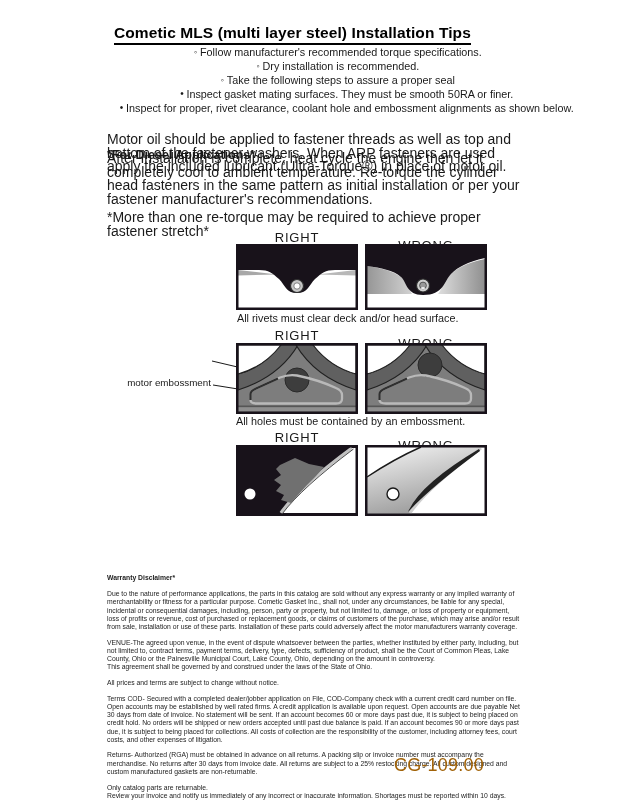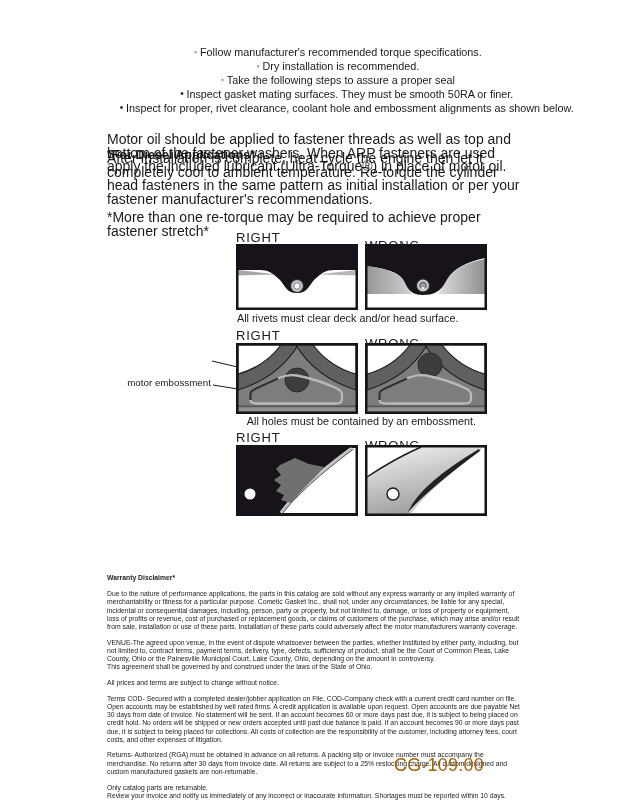--- a/index.html
+++ b/index.html
@@ -15,53 +15,54 @@
   .b-sub{padding-left:18px;}
   .b-sub .glyph{font-size:10px;width:9px;}
 
   .h2{position:absolute;left:107px;top:115px;font-size:12.5px;font-weight:bold;margin-top:33px;}
   .para{position:absolute;left:107px;width:414px;font-size:14px;line-height:13.6px;white-space:pre-line;}
   .p1{top:133px;}
   .p2{top:152px;}
   .p3{top:211px;}
 
   .hdr-row{position:absolute;left:236px;width:251px;height:14px;}
-  .hdr-row span{position:absolute;top:0;width:122px;font-size:13px;letter-spacing:.8px;}
+  .hdr-row span{position:absolute;top:0;width:122px;text-align:center;font-size:13px;letter-spacing:.8px;}
   .hdr-row .w{left:129px;margin-top:8px;}
   .hdr-row .r{left:0;}
   .d1-h{top:230px;} .d2-h{top:328px;} .d3-h{top:430px;}
 
   .panel{position:absolute;width:122px;}
   .panel svg{display:block;}
   .d1-p{top:244px;height:66px;}
   .d2-p{top:343px;height:71px;}
   .d3-p{top:445px;height:71px;}
   .pL{left:236px;} .pR{left:365px;}
 
   .caption{position:absolute;font-size:10.8px;line-height:12.5px;white-space:pre-line;}
   .cap1{left:237px;top:312px;}
-  .cap2{left:236px;top:415px;width:251px;text-align:center;}
+  .cap2{left:236px;top:415px;width:251px;text-align:left;}
   .cap3{left:237px;top:516px;width:280px;}
 
   .ann{position:absolute;left:90px;width:121px;text-align:right;font-size:9.8px;line-height:10.8px;white-space:pre-line;}
   .ann1{top:344px;}
   .ann2{top:378px;}
   .pointer-lines{position:absolute;left:110px;top:340px;}
 
   .legal{position:absolute;left:107px;top:574px;width:414px;font-size:6.8px;line-height:8.2px;color:#1c1c1c;}
   .legal .lh{font-weight:bold;margin:0 0 8px 0;}
   .legal p{margin:0 0 7.5px 0;white-space:pre-line;}
 
   .docnum{position:absolute;left:394px;top:755px;font-size:18px;color:#a16207;letter-spacing:.2px;}
 </style>
 </head>
 <body>
 
 <div class="page">
 
+  <div class="title">Cometic MLS (multi layer steel) Installation Tips</div>
 
   <div class="bullets">
     <div class="b-row"><span class="glyph">◦</span><span>Follow manufacturer's recommended torque specifications.</span></div>
     <div class="b-row"><span class="glyph">◦</span><span>Dry installation is recommended.</span></div>
     <div class="b-row"><span class="glyph">◦</span><span>Take the following steps to assure a proper seal</span></div>
     <div class="b-row b-sub"><span class="glyph">•</span><span>Inspect gasket mating surfaces.  They must be smooth 50RA or finer.</span></div>
     <div class="b-row b-sub"><span class="glyph">•</span><span>Inspect for proper, rivet clearance, coolant hole and embossment alignments as shown below.</span></div>
   </div>
 
   <div class="h2">*For Diesel Applications*</div>

